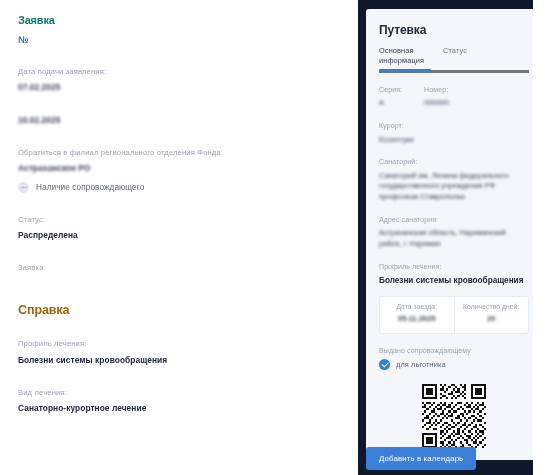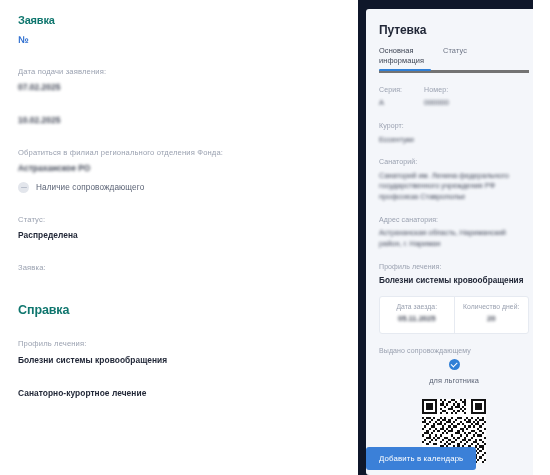--- a/index.html
+++ b/index.html
@@ -122,21 +122,21 @@
 
   .check-label {
     font-size: 8.2px;
     color: #5c6476;
     letter-spacing: 0.1px;
   }
 
   .section-heading {
     font-size: 12.5px;
     font-weight: bold;
-    color: #0f766e;
+    color: #a16207;
     margin-top: 30px;
     letter-spacing: -0.1px;
   }
 
   
   .right-pane {
     width: 192px;
     height: 475px;
     background: #0f172a;
     position: relative;
@@ -252,21 +252,20 @@
   .issued-label {
     font-size: 7px;
     color: #9aa1b0;
     letter-spacing: 0.1px;
   }
   .issued-row {
     display: flex;
     align-items: center;
     gap: 6px;
     margin-top: 5px;
-    flex-direction: column;
   }
   .issued-row .check-label { font-size: 7.4px; color: #5c6476; }
 
   
   .qr-wrap {
     margin-top: 14px;
     display: flex;
     justify-content: center;
   }
   .qr {
@@ -346,20 +345,21 @@
     </div>
 
     <div class="section-heading">Справка</div>
 
     <div class="field">
       <div class="field-label">Профиль лечения:</div>
       <div class="field-value">Болезни системы кровообращения</div>
     </div>
 
     <div class="field">
+      <div class="field-label">Вид лечения:</div>
       <div class="field-value">Санаторно-курортное лечение</div>
     </div>
 
   </div>
 
   <div class="right-pane">
 
     <div class="card">
 
       <div class="card-title">Путевка</div>

